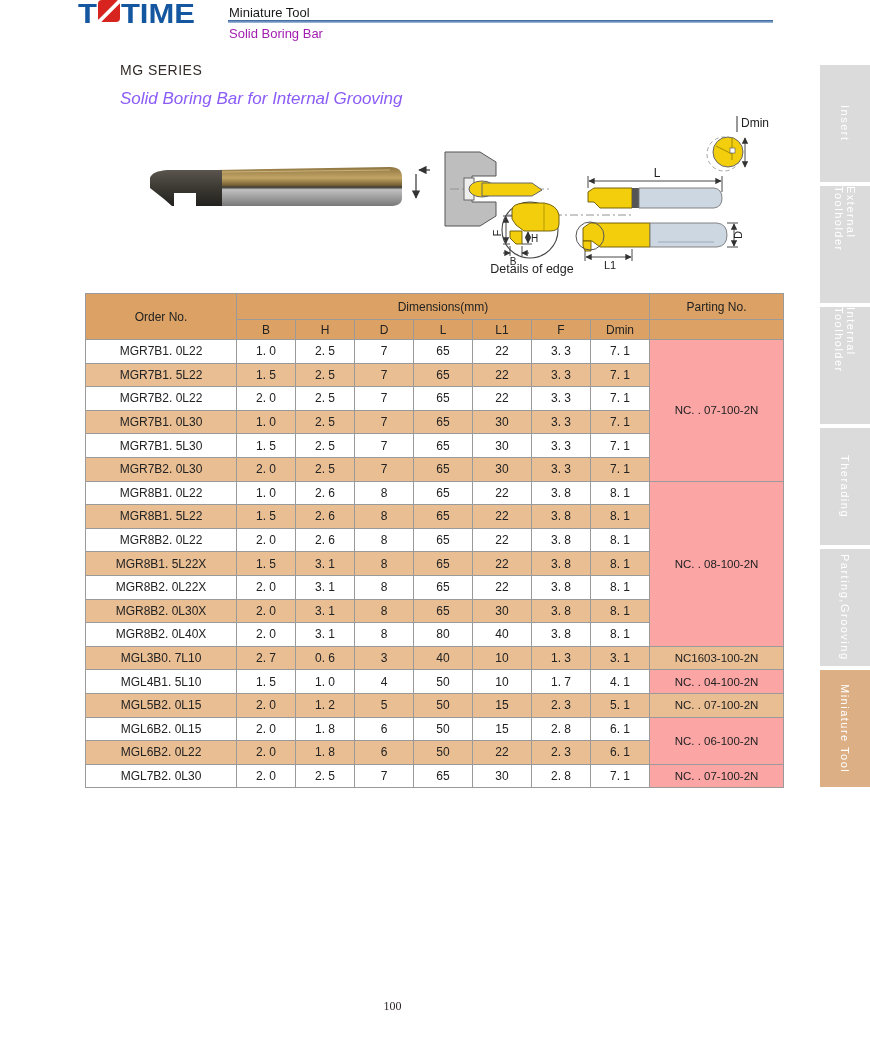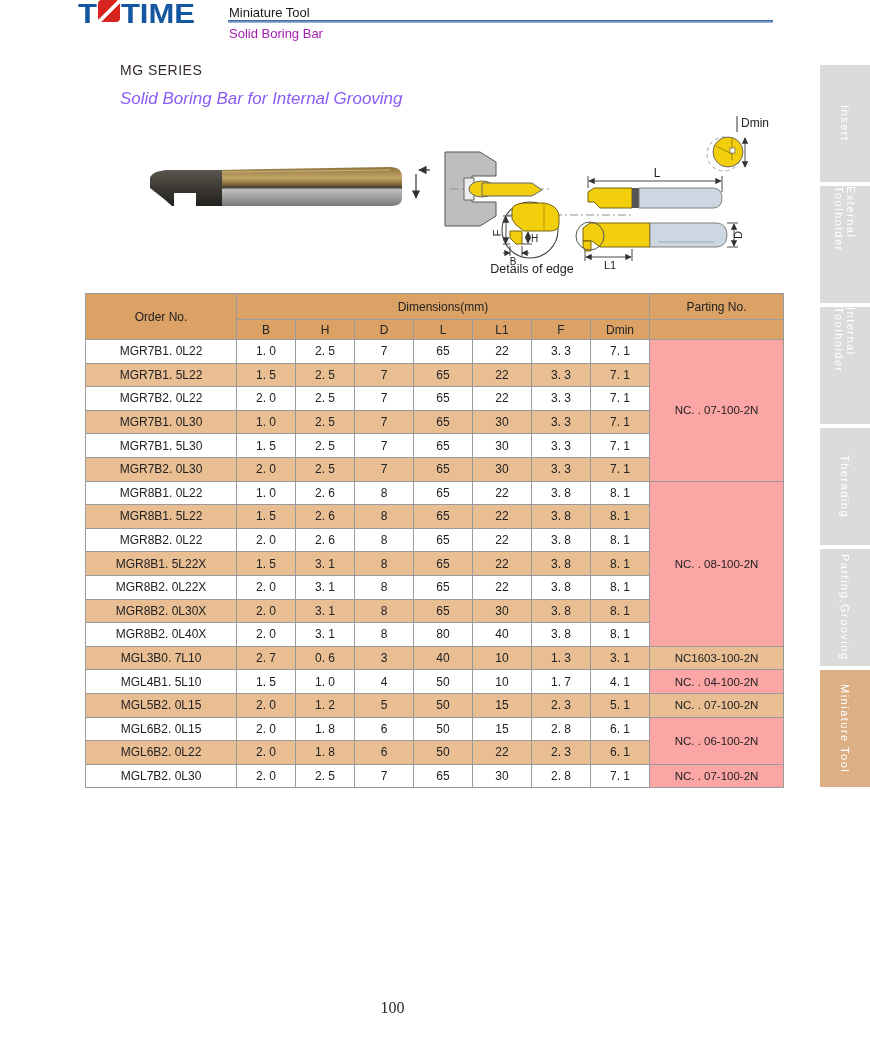--- a/index.html
+++ b/index.html
@@ -35,21 +35,21 @@
   table.spec td{height:22.6px;background:#ffffff;}
   table.spec tr.tan td{background:#E9BE93;}
   table.spec td.sleeve{background:#fca5a5;font-size:11.5px;}
   
   .sidebar-tab{position:absolute;left:820px;width:50px;height:117px;background:#DBDBDB;
         display:flex;align-items:center;justify-content:center;}
   .sidebar-tab.active{background:#DDAF85;}
   .sidebar-tab span{writing-mode:vertical-rl;color:#ffffff;font-size:11px;letter-spacing:1.5px;}
   
   .page-num{position:absolute;left:0;right:85px;top:999px;text-align:center;
-        font-family:"Liberation Serif",serif;font-size:16px;color:#2e2626;}
+        font-family:"Liberation Serif",serif;font-size:12px;color:#2e2626;}
   svg text{font-family:"Liberation Sans",sans-serif;fill:#222;}
 </style>
 </head>
 <body>
 
 <div class="page">
 
   <div class="logo"><span class="lg-txt">T</span><span class="logo-o"></span><span class="lg-txt">TIME</span></div>
   <div class="brand-line1">Miniature Tool</div>
   <div class="blue-rule"></div>

